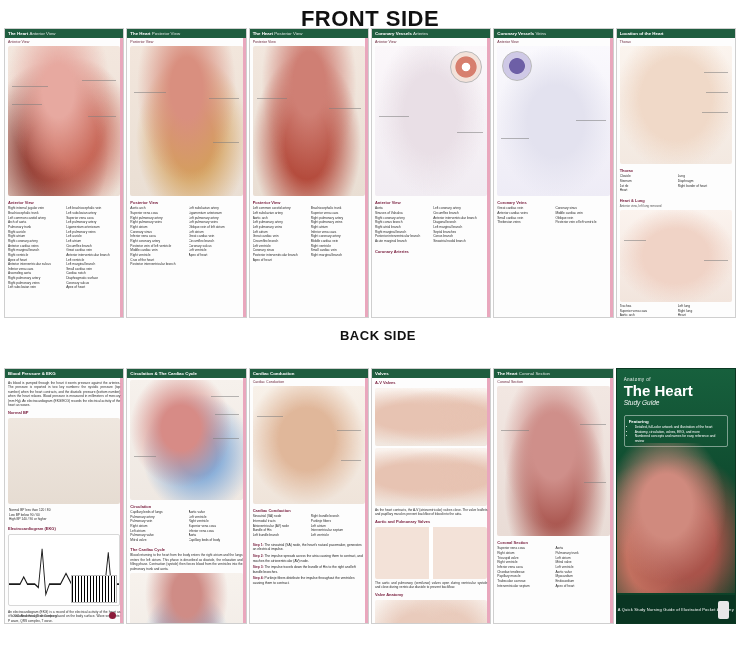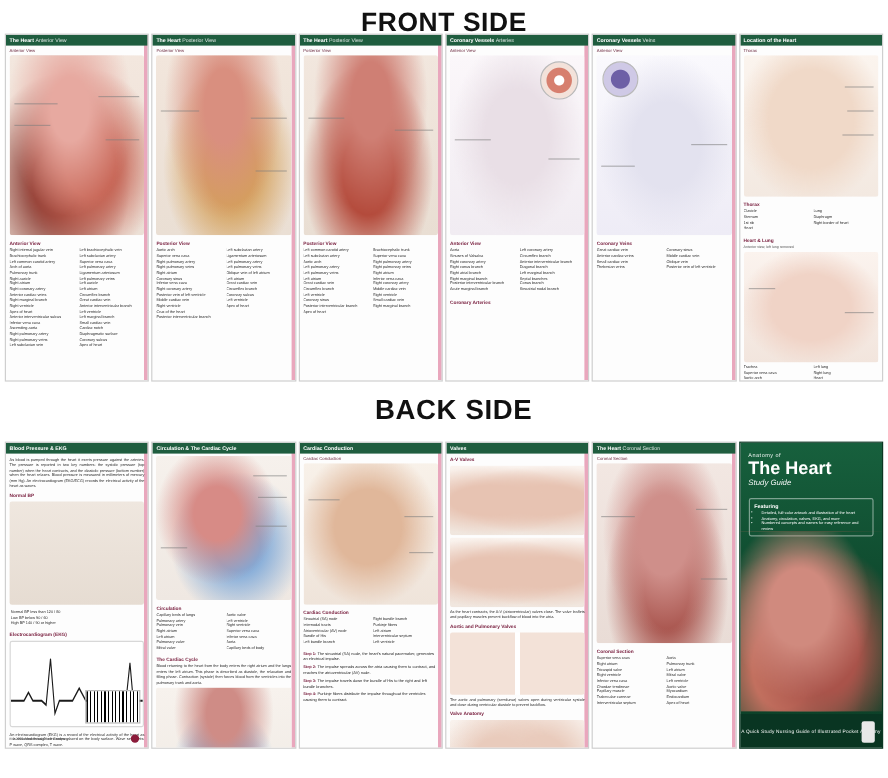--- a/index.html
+++ b/index.html
@@ -12,21 +12,21 @@
   }
   .page{position:relative;width:740px;height:648px;}
 
   .section-title{
     text-align:center;
     font-weight:bold;
     letter-spacing:.5px;
     color:#111;
   }
   #front-title{font-size:22px;margin:6px 0 4px 0;}
-  #back-title{font-size:23px;margin:0;padding-left:16px;}
+  #back-title{font-size:13px;margin:0;padding-left:16px;}
 
   .strip{
     position:absolute;
     left:4px;right:4px;
     display:flex;
     gap:2px;
   }
   #front-strip{top:22px;height:290px;}
   #back-strip{top:362px;height:256px;}
 

